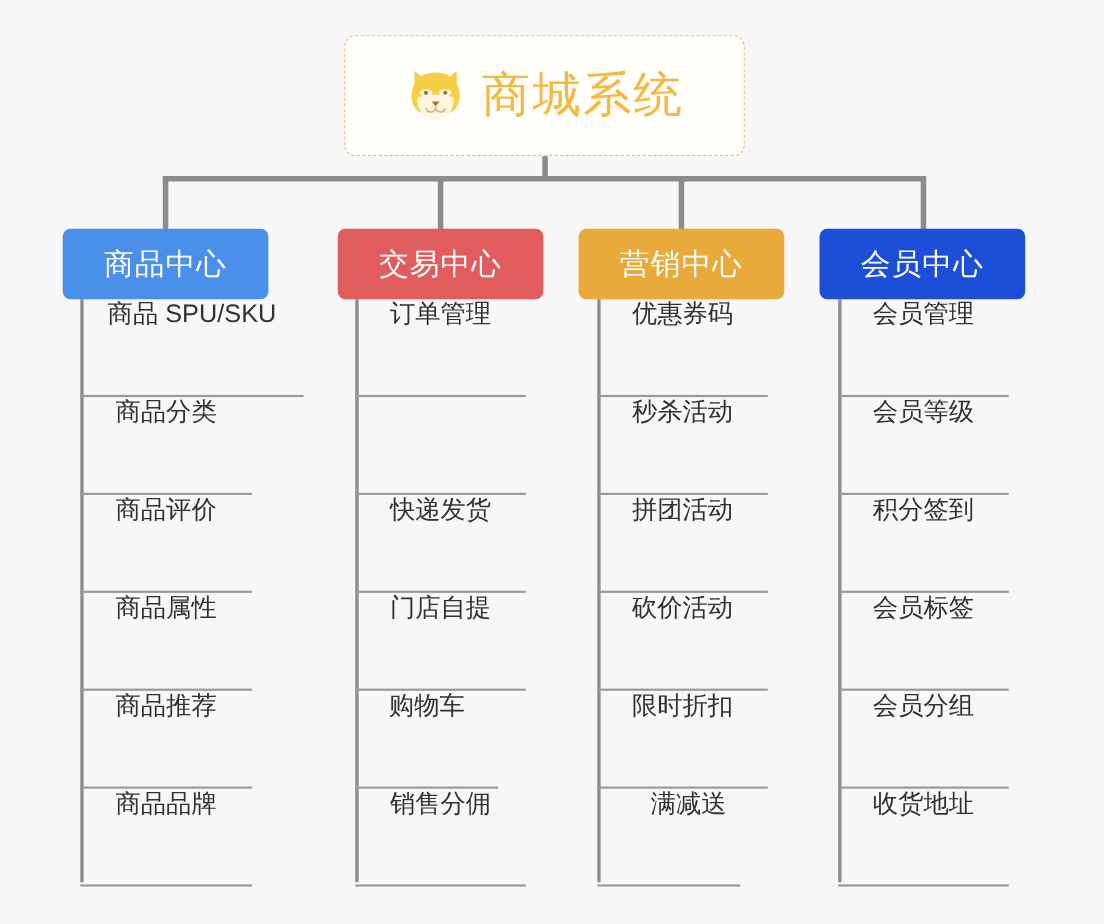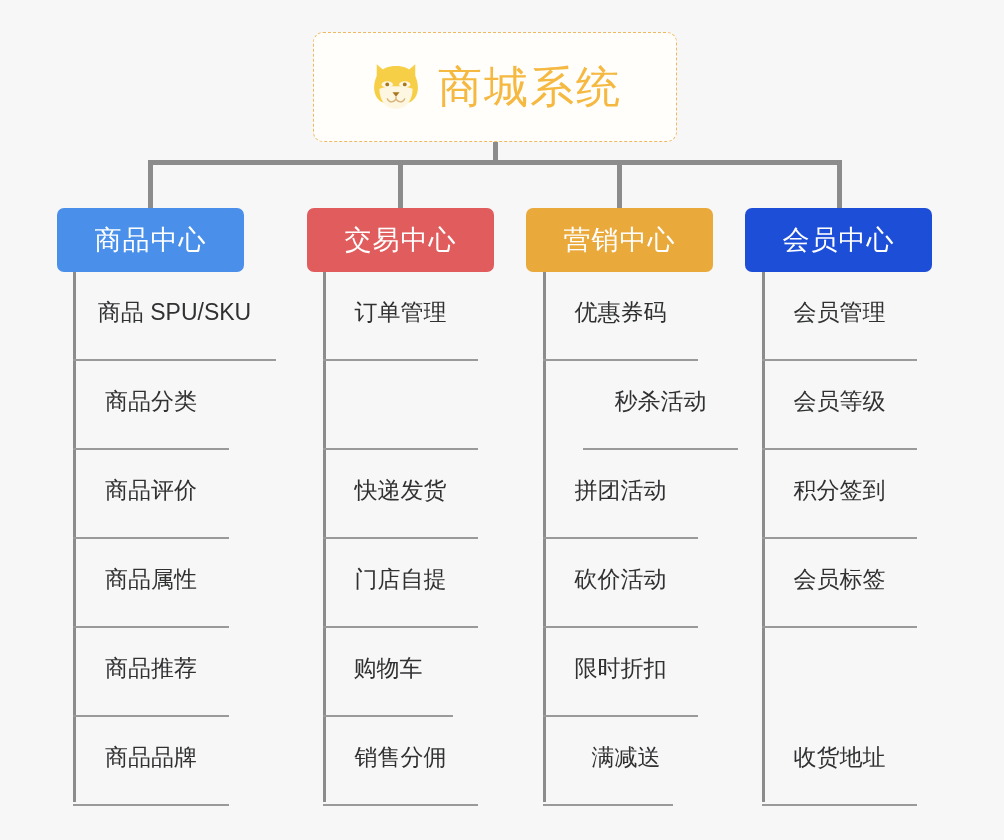--- a/index.html
+++ b/index.html
@@ -85,21 +85,21 @@
     top: 0;
     width: 3px;
     background: #8c8c8c;
   }
   .leaf-item {
     position: absolute;
     left: 0;
     height: 89px;
     box-sizing: border-box;
     display: flex;
-    align-items: center;
+    align-items: flex-start;
     justify-content: center;
   }
   .leaf-item .leaf-underline {
     position: absolute;
     left: 0;
     bottom: 0;
     height: 2px;
     background: #9a9a9a;
     width: 100%;
   }
@@ -214,21 +214,21 @@
 
   <div class="category" style="left:526px; width:187px; background:#eaa93b;">
     <span>营销中心</span>
   </div>
   <div class="leaf-column" style="left:543px; width:155px; height:534px;">
     <div class="leaf-spine" style="height:530px;"></div>
     <div class="leaf-item" style="top:0px;   width:155px;">
       <span class="leaf-underline"></span>
       <span class="leaf-label">优惠券码</span>
     </div>
-    <div class="leaf-item" style="top:89px;  width:155px;margin-left:40px;">
+    <div class="leaf-item" style="top:89px;  width:155px;">
       <span class="leaf-underline"></span>
       <span class="leaf-label">秒杀活动</span>
     </div>
     <div class="leaf-item" style="top:178px; width:155px;">
       <span class="leaf-underline"></span>
       <span class="leaf-label">拼团活动</span>
     </div>
     <div class="leaf-item" style="top:267px; width:155px;">
       <span class="leaf-underline"></span>
       <span class="leaf-label">砍价活动</span>
@@ -257,19 +257,23 @@
       <span class="leaf-label">会员等级</span>
     </div>
     <div class="leaf-item" style="top:178px; width:155px;">
       <span class="leaf-underline"></span>
       <span class="leaf-label">积分签到</span>
     </div>
     <div class="leaf-item" style="top:267px; width:155px;">
       <span class="leaf-underline"></span>
       <span class="leaf-label">会员标签</span>
     </div>
+    <div class="leaf-item" style="top:356px; width:155px;">
+      <span class="leaf-underline"></span>
+      <span class="leaf-label">会员分组</span>
+    </div>
     <div class="leaf-item" style="top:445px; width:155px;">
       <span class="leaf-underline"></span>
       <span class="leaf-label">收货地址</span>
     </div>
   </div>
 
 </div>
 
 </body></html>

